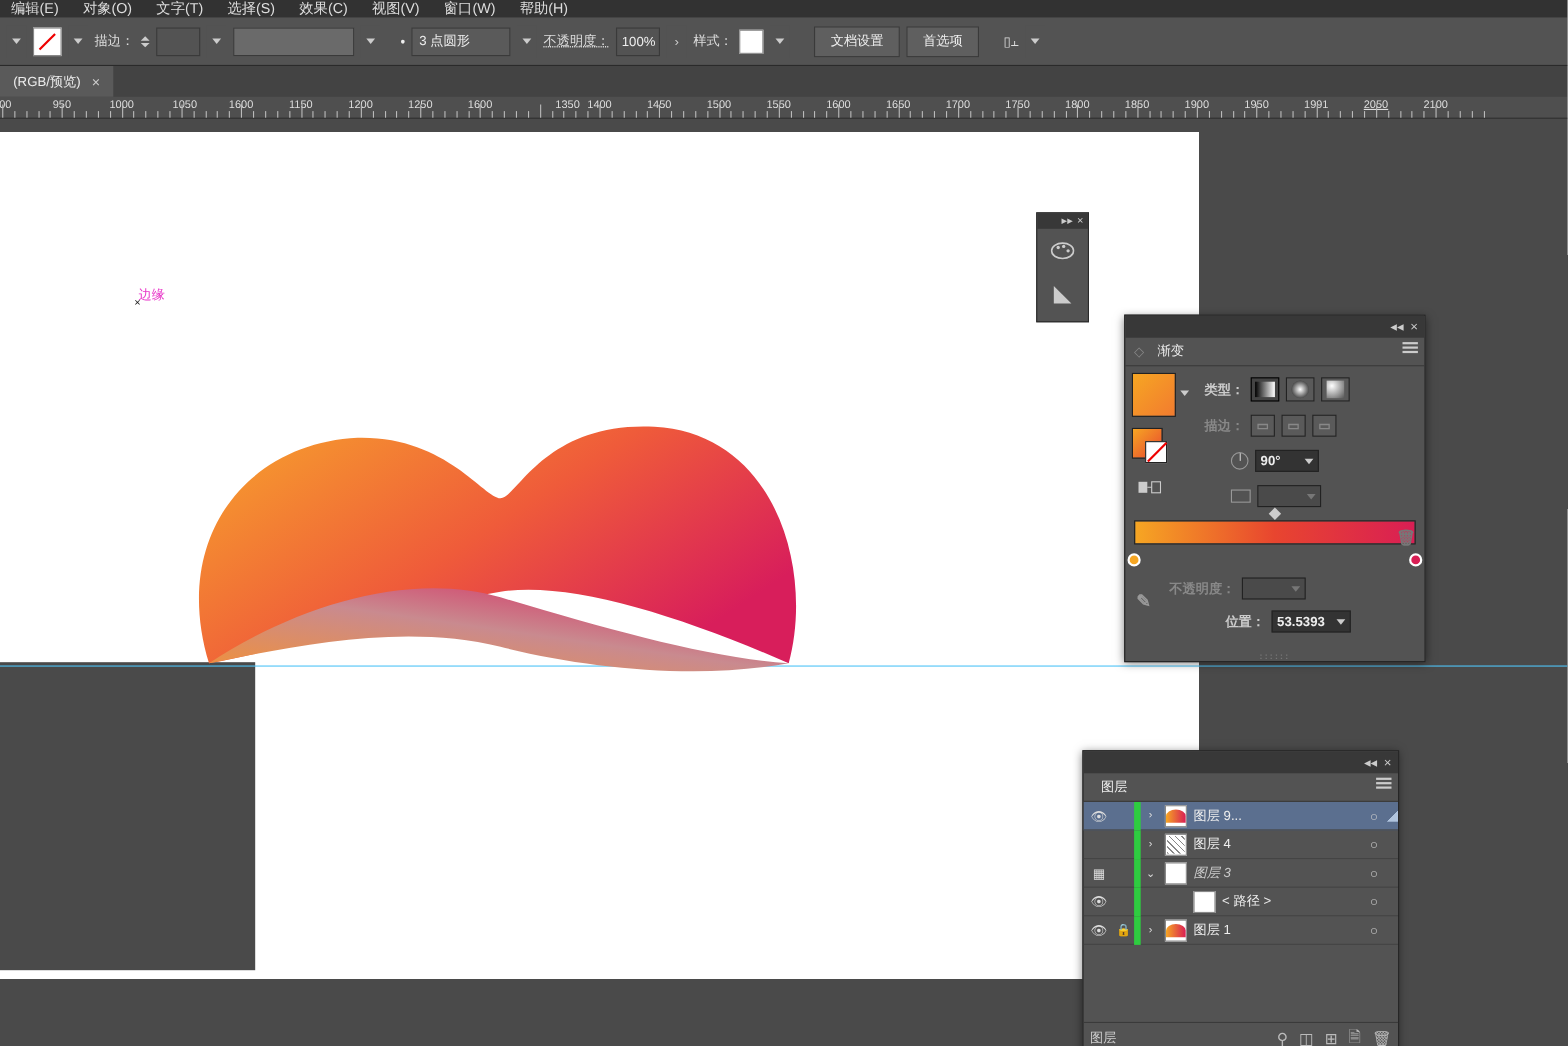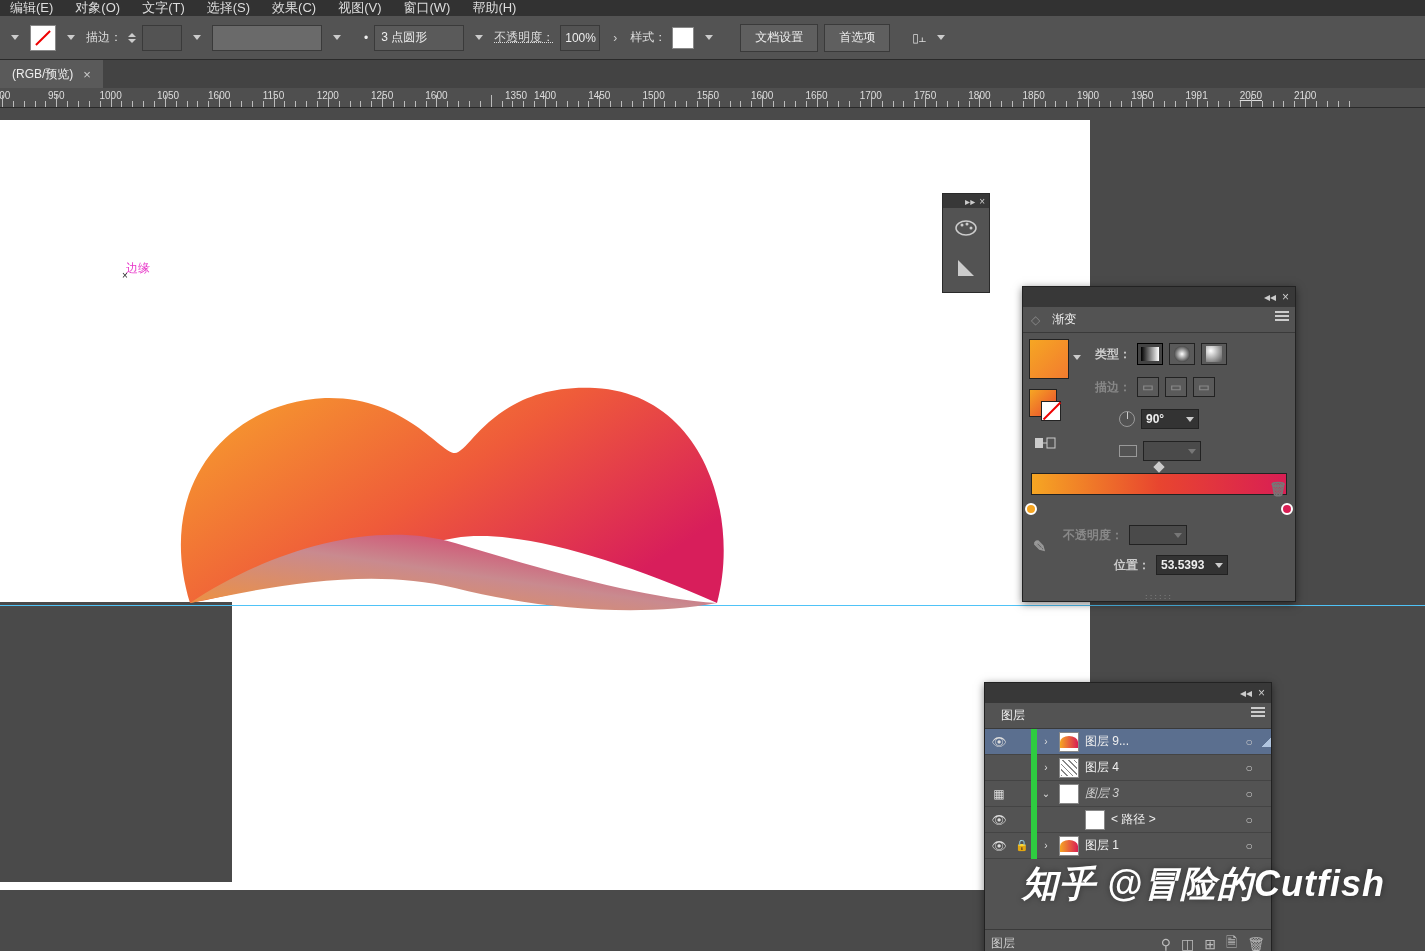--- a/index.html
+++ b/index.html
@@ -544,14 +544,13 @@
       <span>图层</span>
       <div class="spacer"></div>
       <span class="foot-icon">⚲</span>
       <span class="foot-icon">◫</span>
       <span class="foot-icon">⊞</span>
       <span class="foot-icon">🗎</span>
       <span class="foot-icon">🗑</span>
     </div>
   </div>
 
-  <div class="watermark">知乎 @冒险的Cutfish</div>
 </div>
 
 </body></html>

